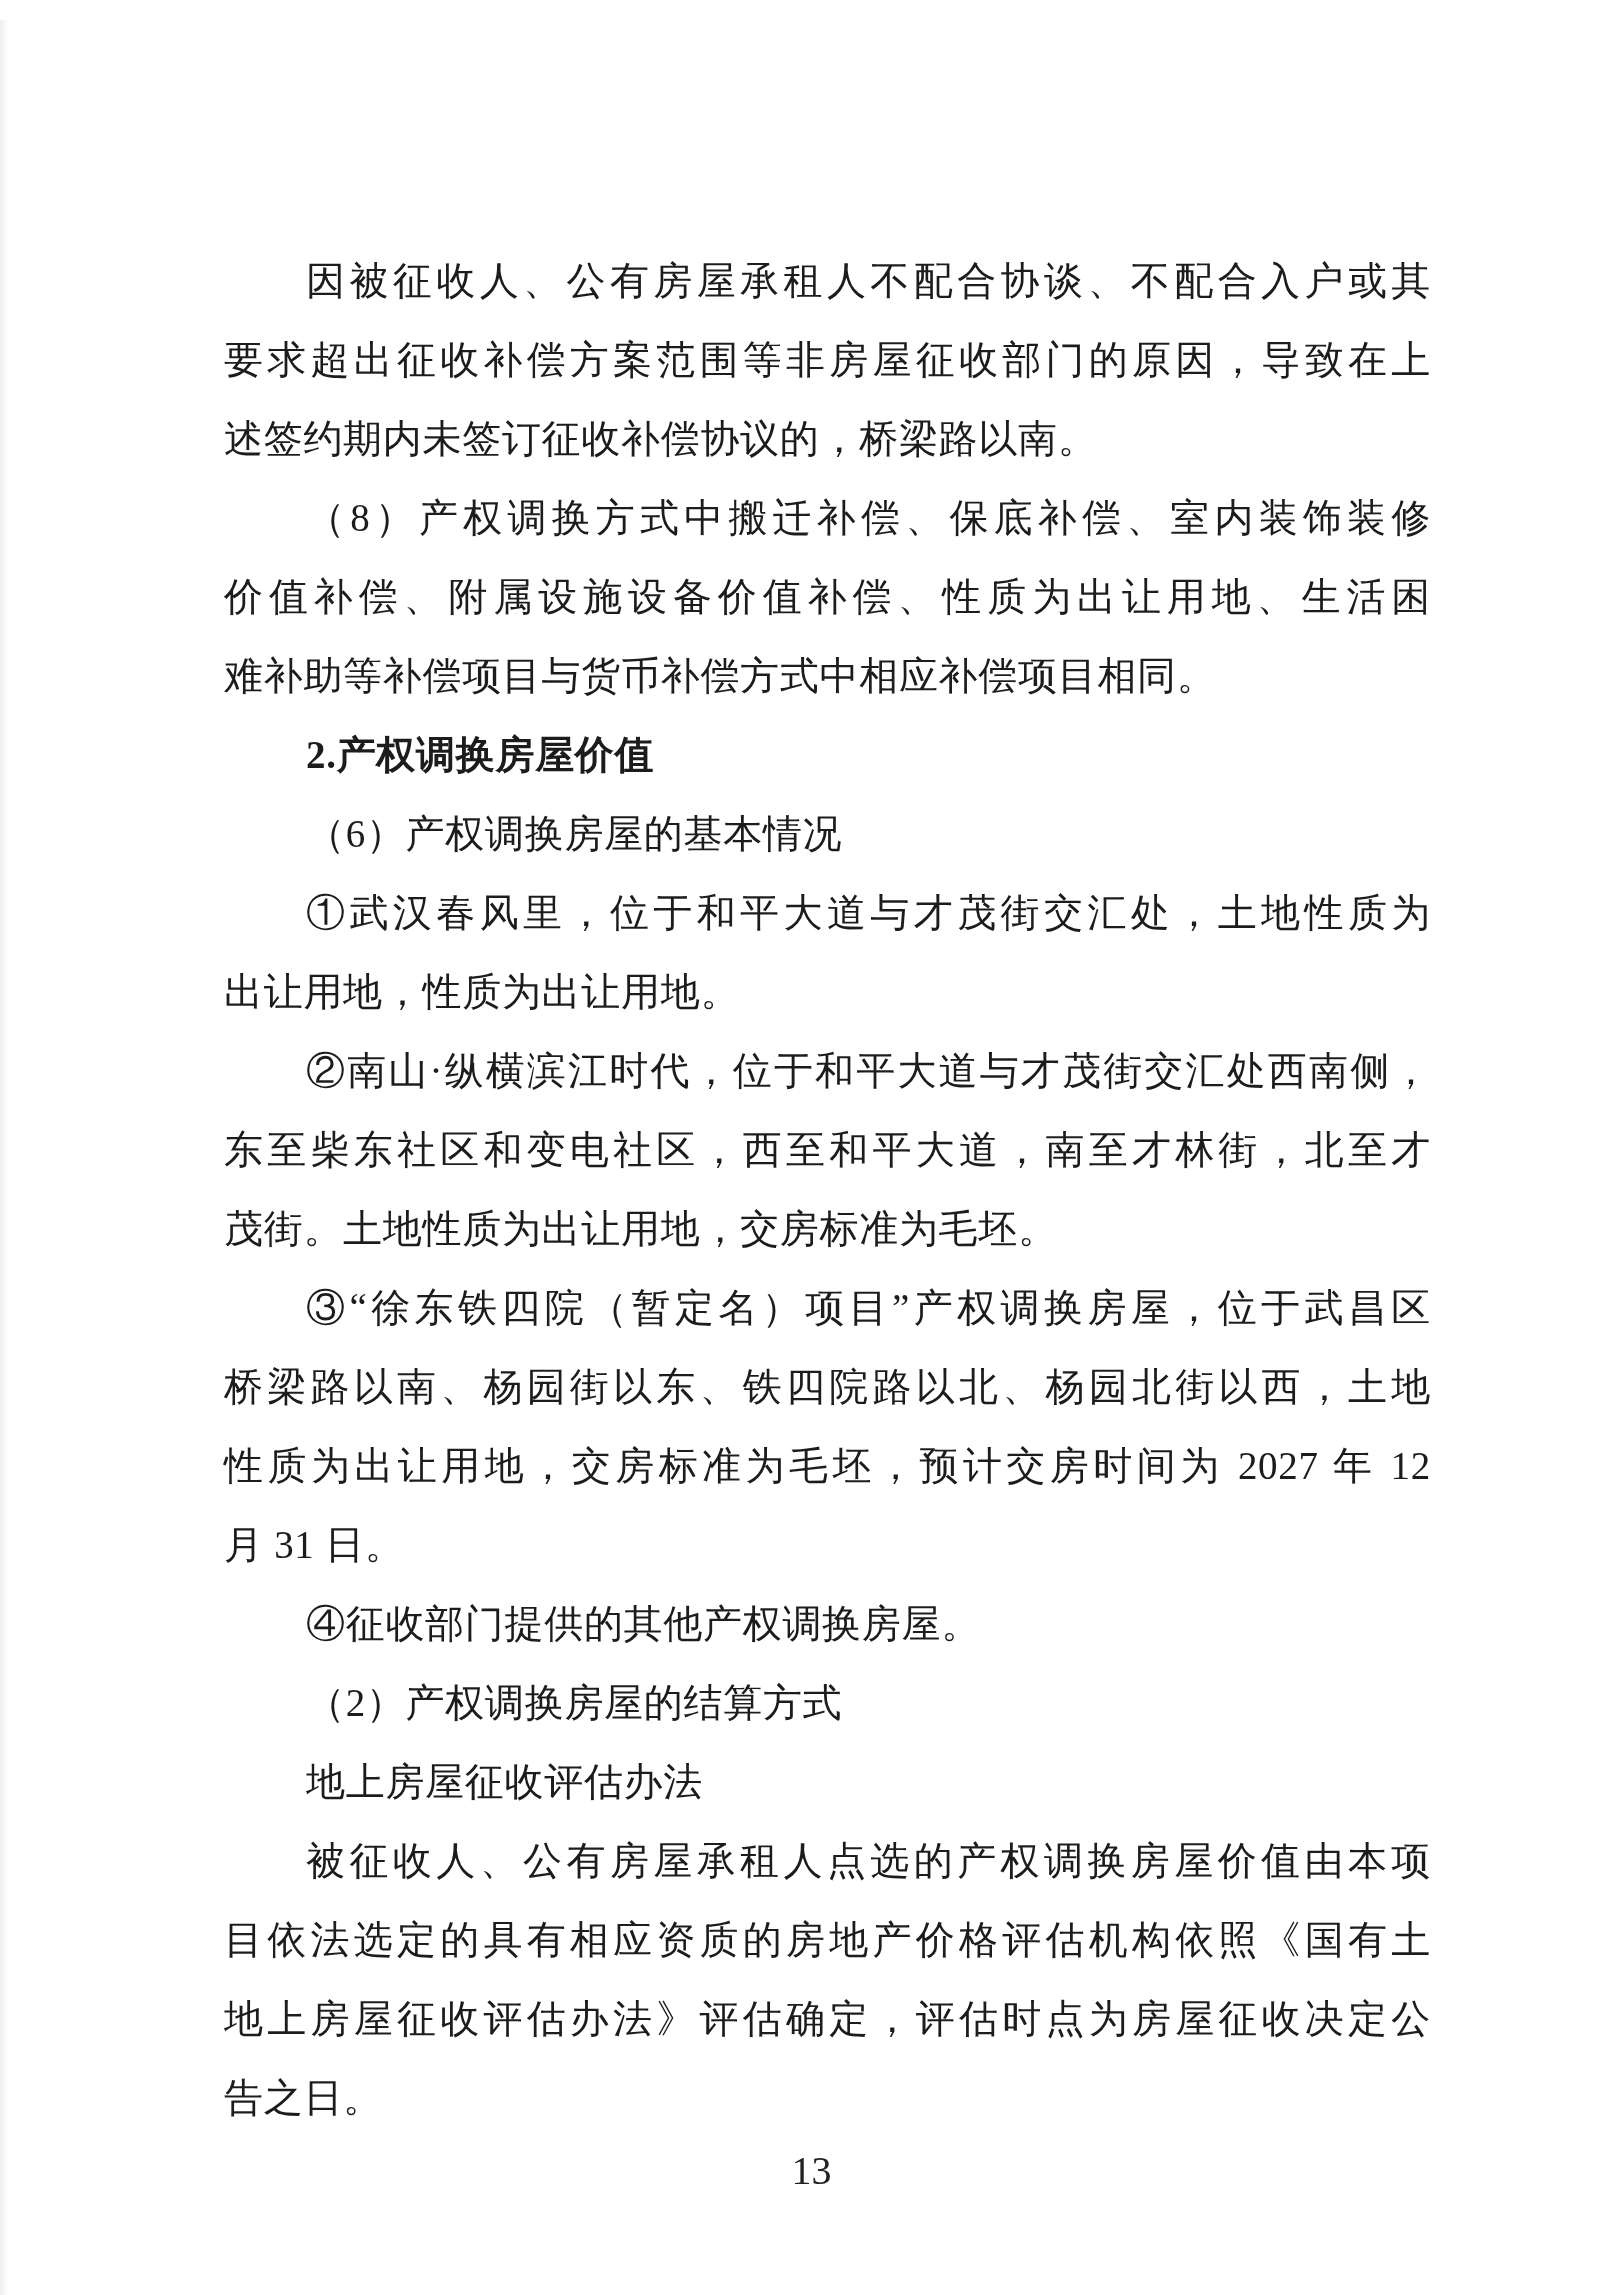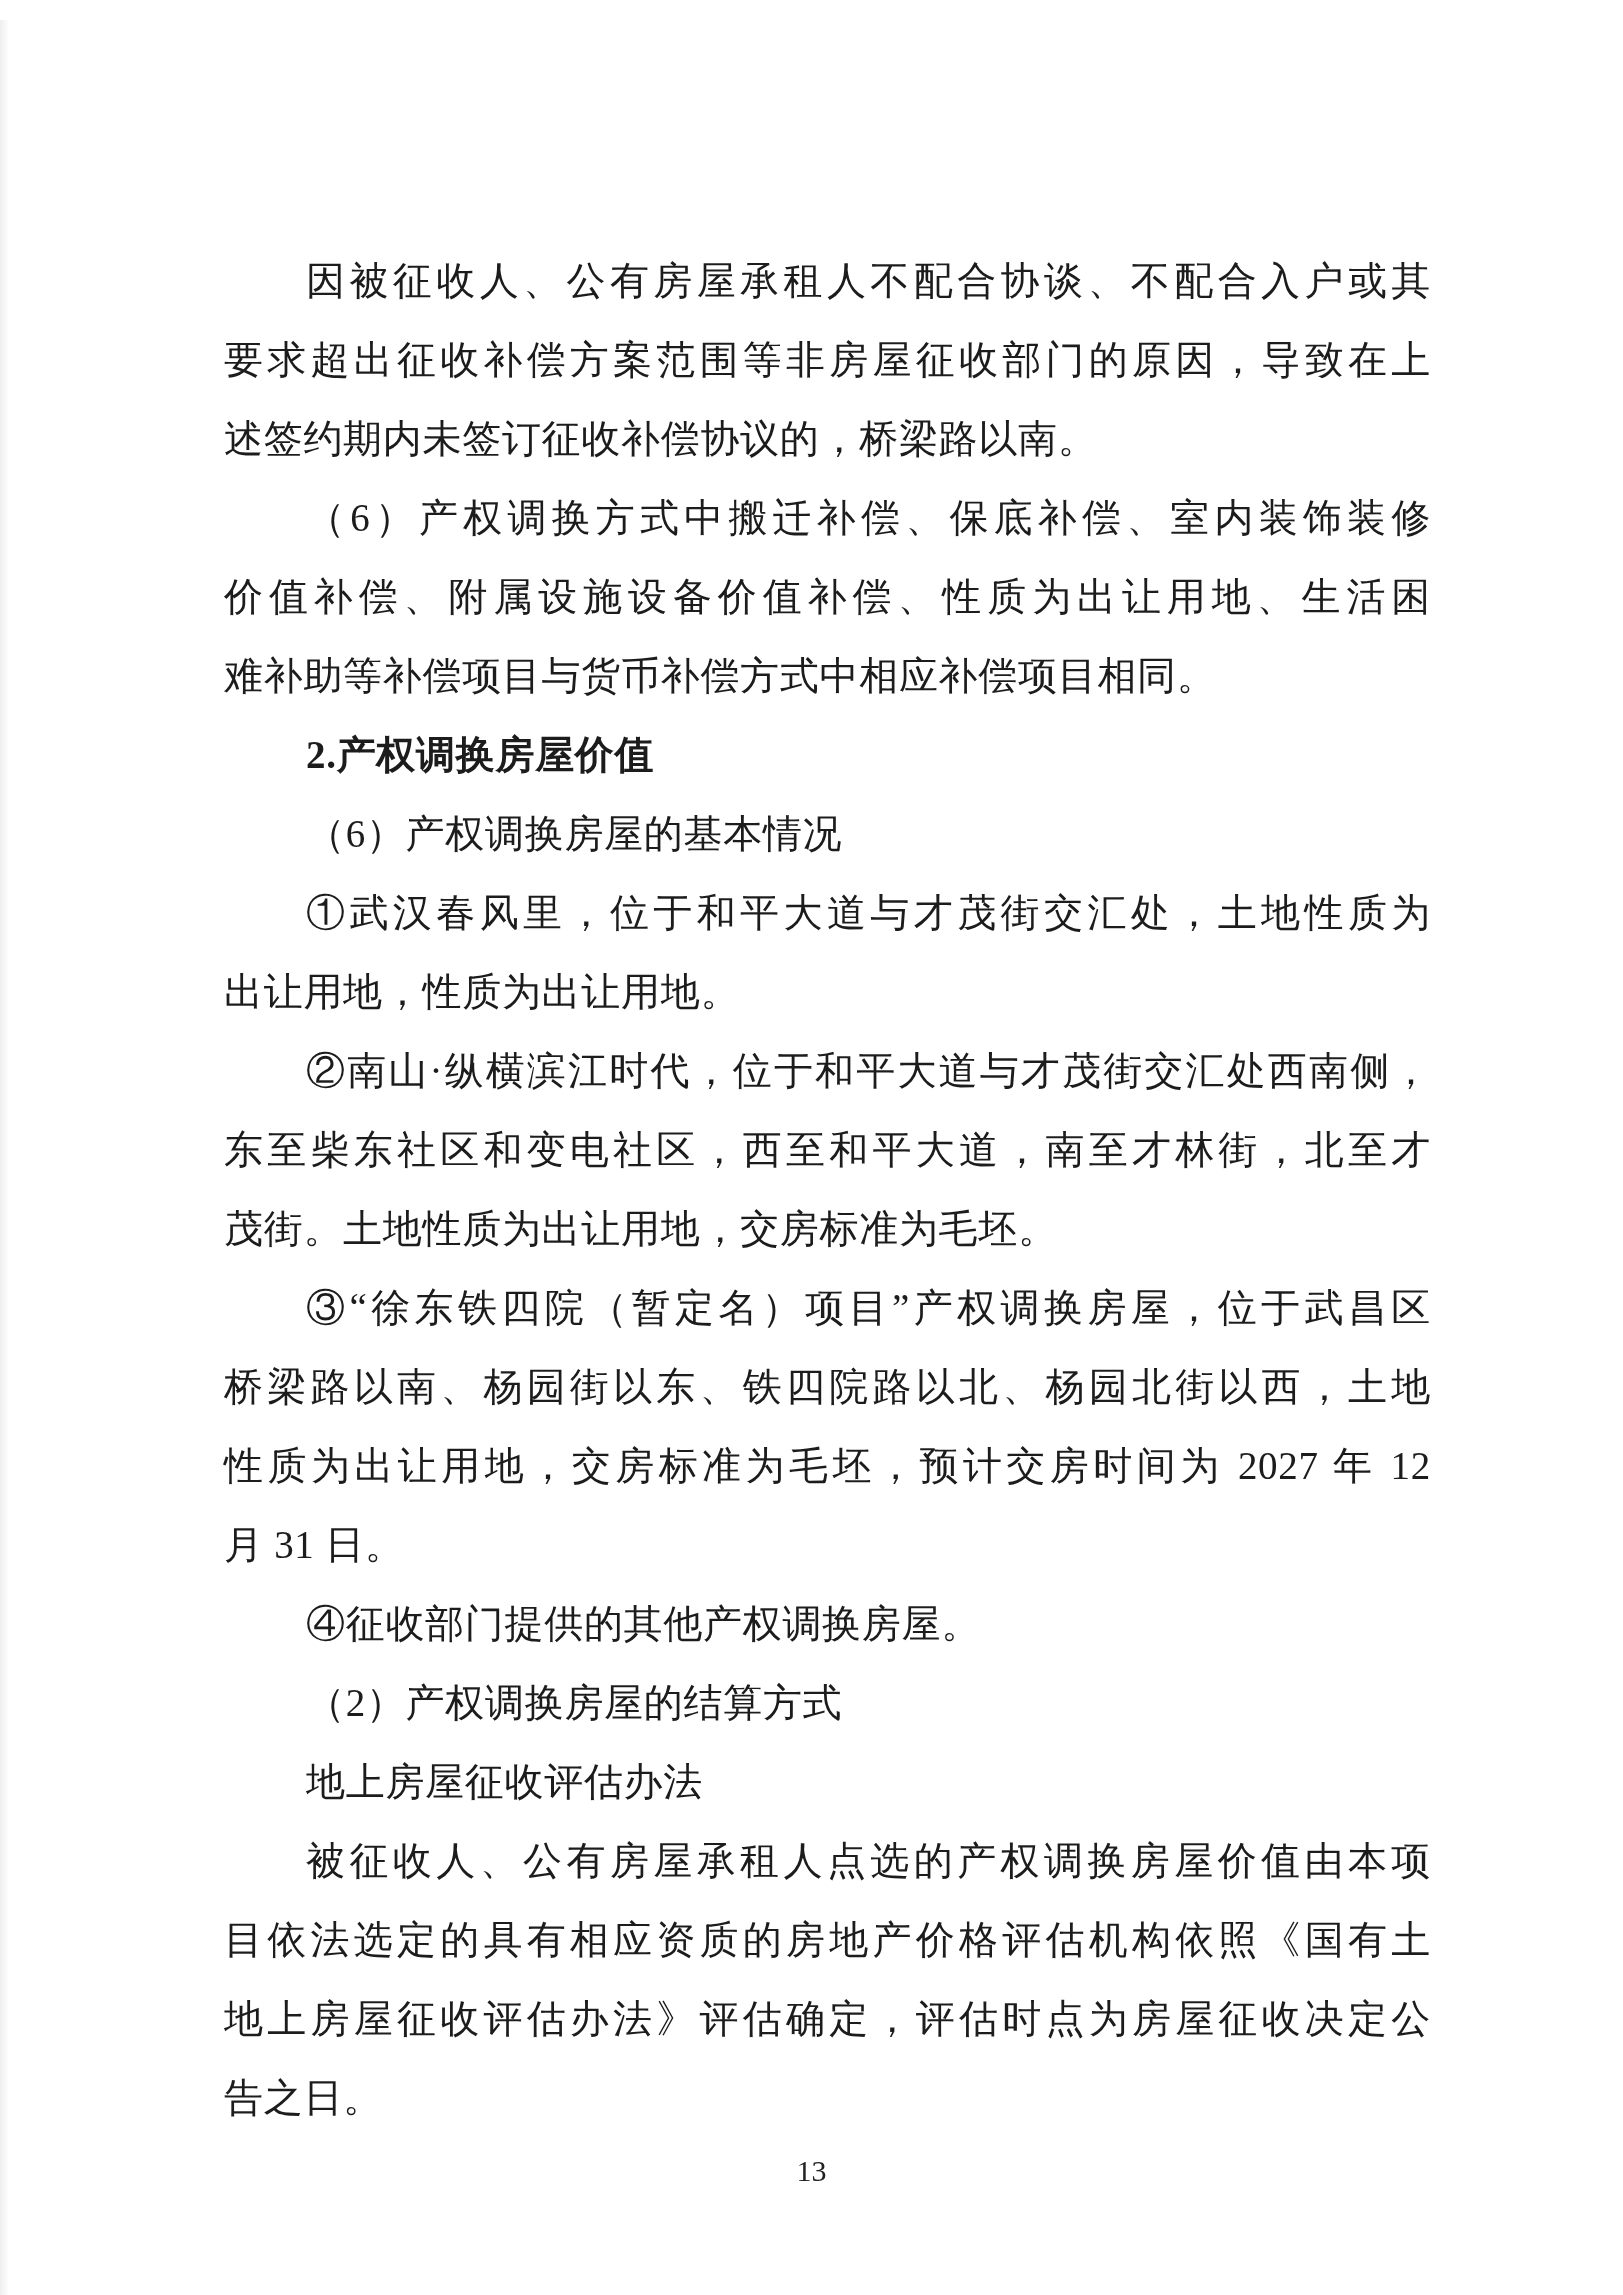--- a/index.html
+++ b/index.html
@@ -58,37 +58,37 @@
   }
   .line.bold {
     font-weight: bold;
   }
   .page-number {
     position: absolute;
     top: 2133px;
     left: 0;
     width: 100%;
     text-align: center;
-    font-size: 30px;
+    font-size: 40px;
     line-height: 35px;
     color: #222222;
   }
 </style>
 </head>
 <body>
 
 <div class="page">
   <div class="scan-edge-left"></div>
   <div class="scan-edge-bottom"></div>
 
   <div class="doc">
     <div class="line indent fill">因被征收人、公有房屋承租人不配合协谈、不配合入户或其</div>
     <div class="line fill">要求超出征收补偿方案范围等非房屋征收部门的原因，导致在上</div>
     <div class="line">述签约期内未签订征收补偿协议的，桥梁路以南。</div>
-    <div class="line indent fill">（6）产权调换方式中搬迁补偿、保底补偿、室内装饰装修</div>
+    <div class="line indent fill">（8）产权调换方式中搬迁补偿、保底补偿、室内装饰装修</div>
     <div class="line fill">价值补偿、附属设施设备价值补偿、性质为出让用地、生活困</div>
     <div class="line">难补助等补偿项目与货币补偿方式中相应补偿项目相同。</div>
     <div class="line indent bold">2.产权调换房屋价值</div>
     <div class="line indent">（6）产权调换房屋的基本情况</div>
     <div class="line indent fill">①武汉春风里，位于和平大道与才茂街交汇处，土地性质为</div>
     <div class="line">出让用地，性质为出让用地。</div>
     <div class="line indent fill">②南山·纵横滨江时代，位于和平大道与才茂街交汇处西南侧，</div>
     <div class="line fill">东至柴东社区和变电社区，西至和平大道，南至才林街，北至才</div>
     <div class="line">茂街。土地性质为出让用地，交房标准为毛坯。</div>
     <div class="line indent fill">③“徐东铁四院（暂定名）项目”产权调换房屋，位于武昌区</div>

